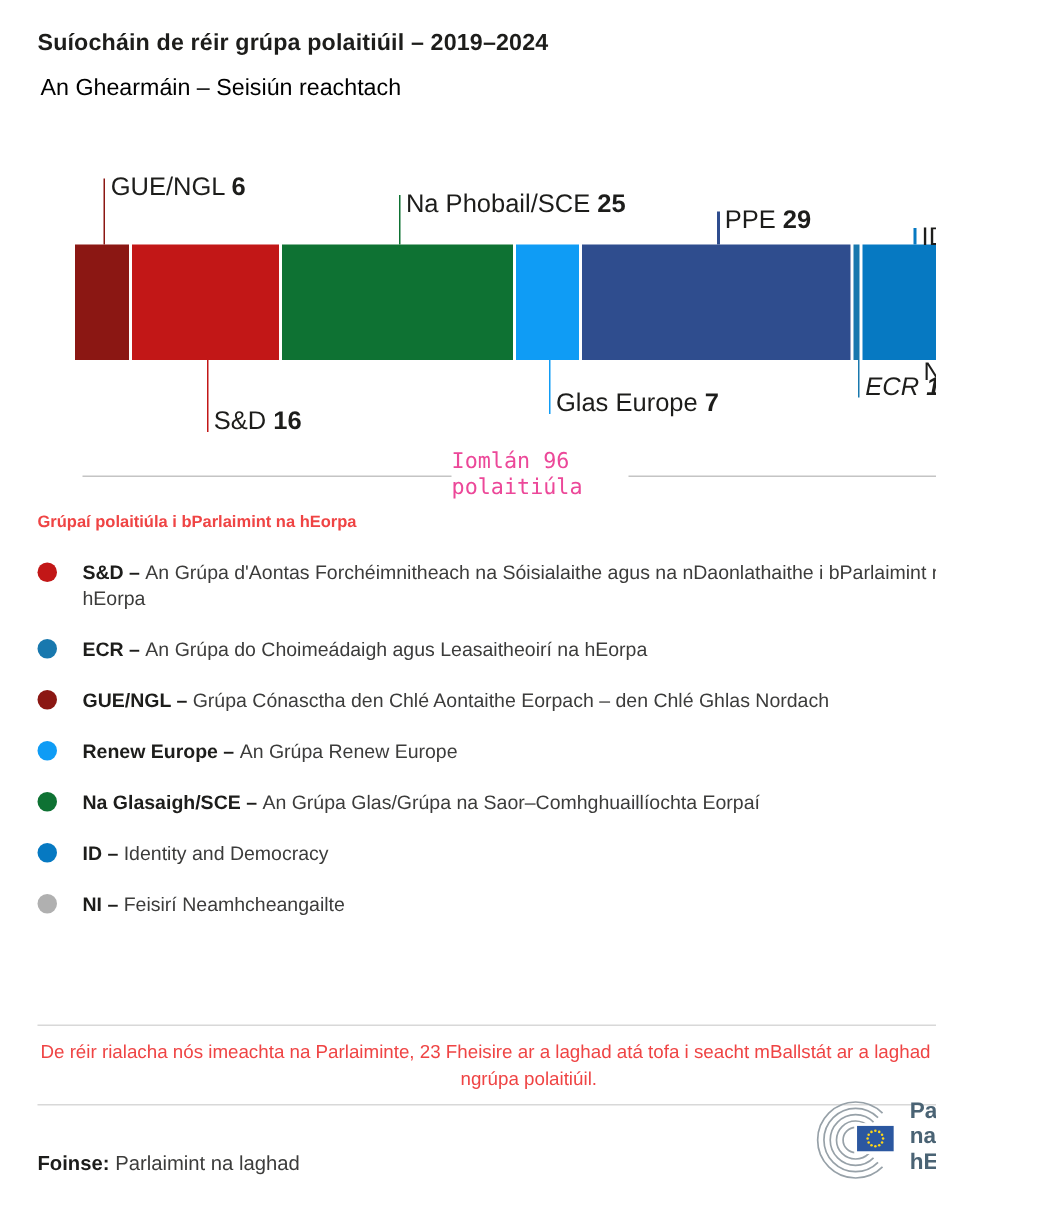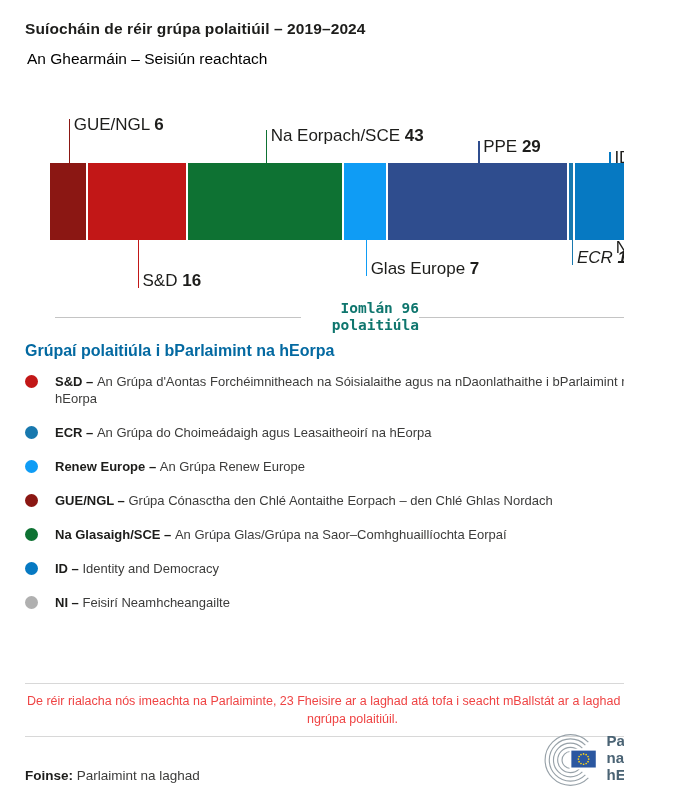--- a/index.html
+++ b/index.html
@@ -15,24 +15,24 @@
   .chart-wrap { position:absolute; left:50px; top:110px; width:604px; height:190px; }
   .seg { position:absolute; }
   .tick { position:absolute; width:1.5px; }
   .callout { position:absolute; font-size:17px; color:#1d1d1b; white-space:nowrap; line-height:13px; }
   .callout b { font-weight:bold; }
 
   
   .total-divider { position:absolute; left:55px; top:297px; width:578px; height:40px; display:flex; align-items:center; }
   .div-rule-l { flex:1.15; height:1px; background:#c4c4c4; }
   .div-rule-r { flex:1; height:1px; background:#c4c4c4; }
-  .total-text { width:118px; text-align:right; font-family:"DejaVu Sans Mono", monospace; font-weight:bold; font-size:14.5px; line-height:17px; color:#0f766e; }
+  .total-text { width:118px; text-align:left; font-family:"DejaVu Sans Mono", monospace; font-weight:normal; font-size:14.5px; line-height:17px; color:#ec4899; }
 
   
-  .legend-title { position:absolute; left:25px; top:342px; font-size:16px; font-weight:bold; color:#0369a1; }
+  .legend-title { position:absolute; left:25px; top:342px; font-size:11px; font-weight:bold; color:#ef4444; }
   .legend { position:absolute; left:25px; top:373px; width:655px; }
   .legend-row { display:flex; margin-bottom:17px; }
   .dot { flex:0 0 13px; width:13px; height:13px; border-radius:50%; margin-top:2px; margin-right:17px; }
   .legend-text { font-size:13px; line-height:17px; color:#3c3c3b; max-width:620px; }
   .legend-text b { color:#1d1d1b; font-weight:bold; }
 
   
   .hr { position:absolute; left:25px; width:650px; height:1px; background:#d8d8d8; }
   .hr1 { top:683px; } .hr2 { top:736px; }
   .footnote { position:absolute; left:25px; top:692px; width:655px; font-size:12.5px; line-height:18px; color:#ef4444;text-align:center; }
@@ -51,21 +51,21 @@
 
   <div class="chart-wrap" id="chart-wrap">
       <div class="seg" style="left: 0px; top: 53px; height: 77px; width: 35.5px; background: rgb(139, 23, 19);"></div>
       <div class="tick" style="left: 18.75px; top: 9px; height: 44px; background: rgb(139, 23, 19);"></div>
       <div class="callout" style="top: 8px; left: 23.75px;"><span>GUE/NGL </span><b>6</b></div>
       <div class="seg" style="left: 37.5px; top: 53px; height: 77px; width: 98px; background: rgb(194, 23, 23);"></div>
       <div class="tick" style="left: 87.5px; top: 130px; height: 48px; background: rgb(194, 23, 23);"></div>
       <div class="callout" style="top: 164px; left: 92.5px;"><span>S&amp;D </span><b>16</b></div>
       <div class="seg" style="left: 137.5px; top: 53px; height: 77px; width: 154.25px; background: rgb(14, 114, 51);"></div>
       <div class="tick" style="left: 215.625px; top: 20px; height: 33px; background: rgb(14, 114, 51);"></div>
-      <div class="callout" style="top: 19px; left: 220.625px;"><span>Na Eorpach/SCE </span><b>43</b></div>
+      <div class="callout" style="top: 19px; left: 220.625px;"><span>Na Phobail/SCE </span><b>25</b></div>
       <div class="seg" style="left: 293.75px; top: 53px; height: 77px; width: 41.75px; background: rgb(15, 156, 245);"></div>
       <div class="tick" style="left: 315.625px; top: 130px; height: 36px; background: rgb(15, 156, 245);"></div>
       <div class="callout" style="top: 152px; left: 320.625px;"><span>Glas Europe </span><b>7</b></div>
       <div class="seg" style="left: 337.5px; top: 53px; height: 77px; width: 179.25px; background: rgb(47, 77, 142);"></div>
       <div class="tick" style="left: 428.125px; top: 31px; height: 22px; background: rgb(47, 77, 142);"></div>
       <div class="callout" style="top: 30px; left: 433.125px;"><span>PPE </span><b>29</b></div>
       <div class="seg" style="left: 518.75px; top: 53px; height: 77px; width: 4.25px; background: rgb(24, 120, 174);"></div>
       <div class="tick" style="left: 521.875px; top: 130px; height: 25px; background: rgb(24, 120, 174);"></div>
       <div class="callout" style="top: 141px; left: 526.875px; font-style: italic;"><span>ECR </span><b>1</b></div>
       <div class="seg" style="left: 525px; top: 53px; height: 77px; width: 66.75px; background: rgb(6, 121, 194);"></div>
@@ -89,26 +89,26 @@
   <div class="legend" id="legend">
       <div class="legend-row">
         <span class="dot" style="background: rgb(194, 23, 23);"></span>
         <span class="legend-text"><b>S&amp;D – </b>An Grúpa d'Aontas Forchéimnitheach na Sóisialaithe agus na nDaonlathaithe i bParlaimint na hEorpa</span>
       </div>
       <div class="legend-row">
         <span class="dot" style="background: rgb(24, 120, 174);"></span>
         <span class="legend-text"><b>ECR – </b>An Grúpa do Choimeádaigh agus Leasaitheoirí na hEorpa</span>
       </div>
       <div class="legend-row">
+        <span class="dot" style="background: rgb(139, 23, 19);"></span>
+        <span class="legend-text"><b>GUE/NGL – </b>Grúpa Cónasctha den Chlé Aontaithe Eorpach – den Chlé Ghlas Nordach</span>
+      </div>
+      <div class="legend-row">
         <span class="dot" style="background: rgb(15, 156, 245);"></span>
         <span class="legend-text"><b>Renew Europe – </b>An Grúpa Renew Europe</span>
-      </div>
-      <div class="legend-row">
-        <span class="dot" style="background: rgb(139, 23, 19);"></span>
-        <span class="legend-text"><b>GUE/NGL – </b>Grúpa Cónasctha den Chlé Aontaithe Eorpach – den Chlé Ghlas Nordach</span>
       </div>
       <div class="legend-row">
         <span class="dot" style="background: rgb(14, 114, 51);"></span>
         <span class="legend-text"><b>Na Glasaigh/SCE – </b>An Grúpa Glas/Grúpa na Saor–Comhghuaillíochta Eorpaí</span>
       </div>
       <div class="legend-row">
         <span class="dot" style="background: rgb(6, 121, 194);"></span>
         <span class="legend-text"><b>ID – </b>Identity and Democracy</span>
       </div>
       <div class="legend-row">

